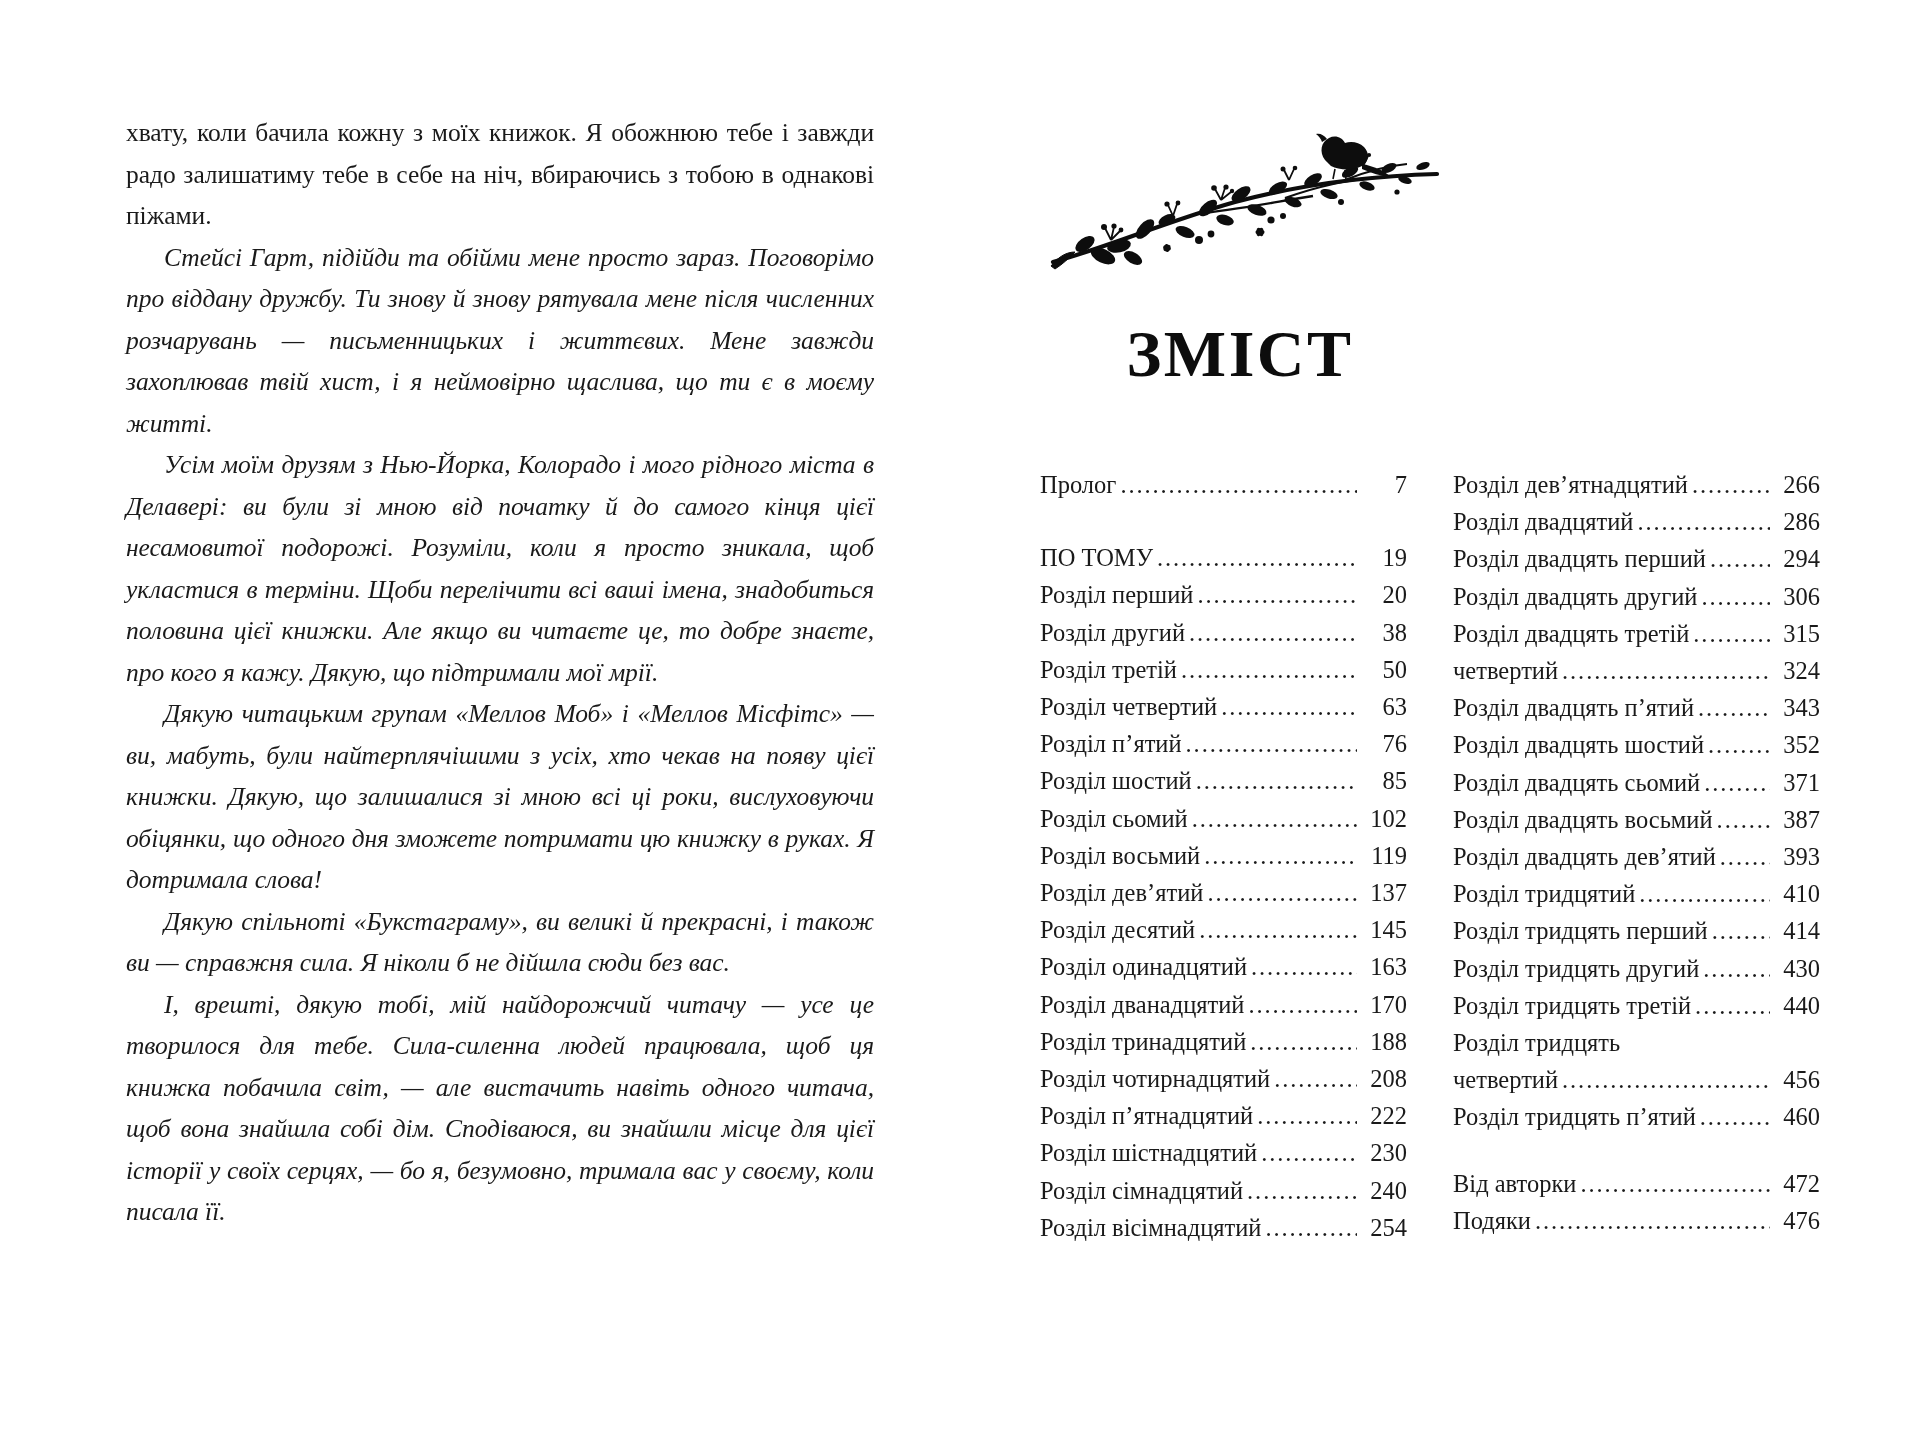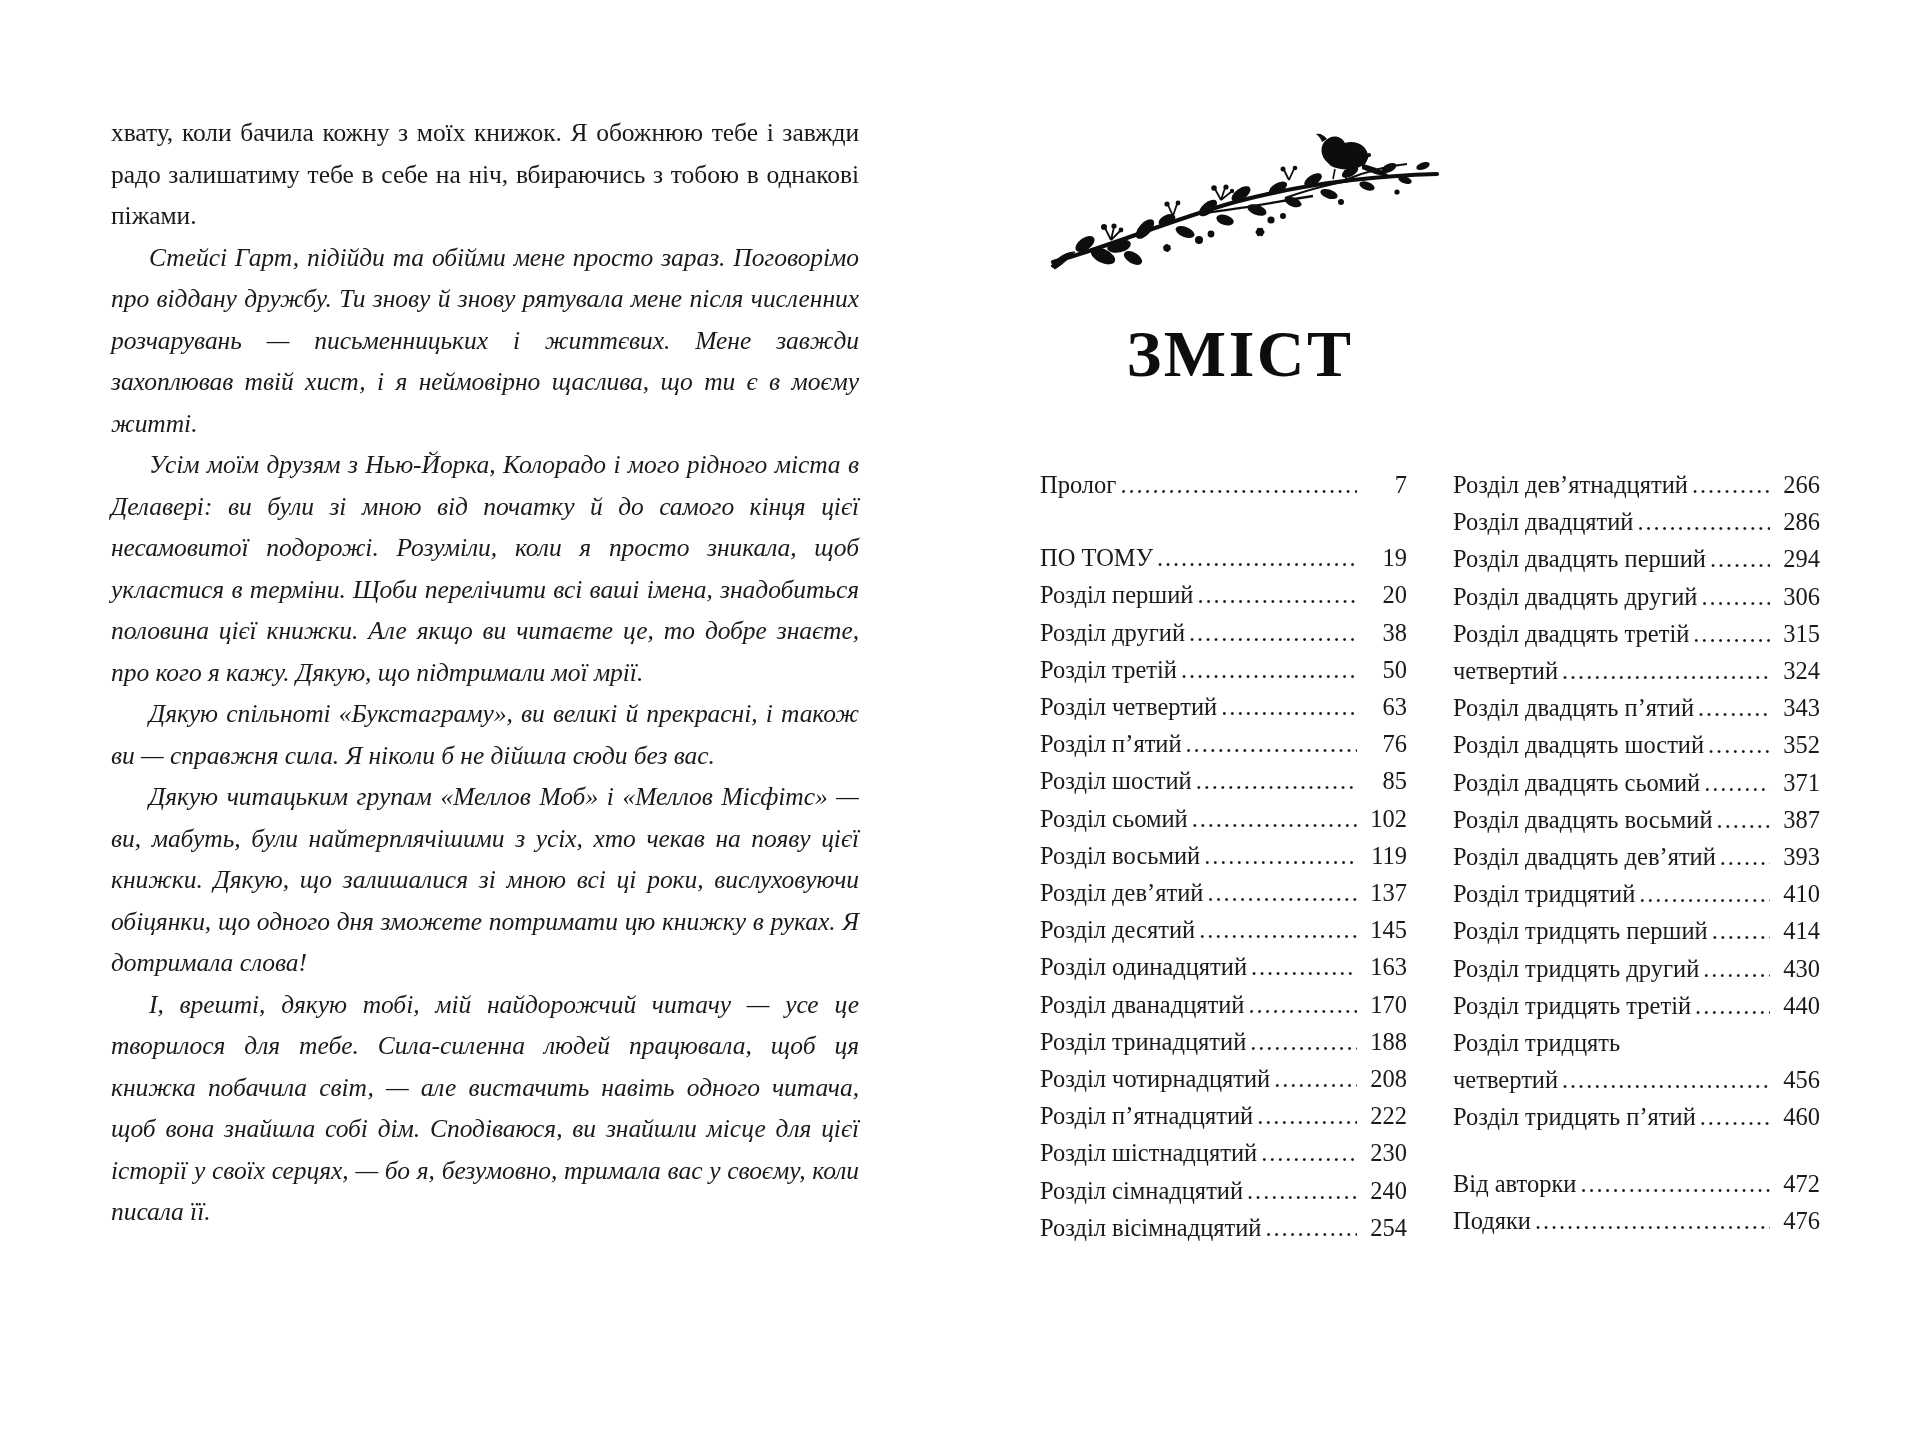--- a/index.html
+++ b/index.html
@@ -13,21 +13,21 @@
     height: 1440px;
     background: #ffffff;
     overflow: hidden;
     font-family: "Liberation Serif", "DejaVu Serif", serif;
     color: #1a1a1a;
   }
 
   
   .left-page {
     position: absolute;
-    left: 111px;
+    left: 126px;
     top: 112px;
     width: 748px;
   }
   .body-par {
     font-size: 25.5px;
     line-height: 41.5px;
     text-align: justify;
     text-justify: inter-word;
     margin: 0;
     hyphens: manual;
@@ -116,22 +116,22 @@
 </head>
 <body>
 
 <div class="page">
 
   <div class="left-page">
     <div id="left-paragraphs">
         <p class="body-par">хвату, коли бачила кожну з моїх книжок. Я обожнюю тебе і завжди радо залишатиму тебе в себе на ніч, вбираючись з тобою в однакові піжами.</p>
         <p class="body-par indent">Стейсі Гарт, підійди та обійми мене просто зараз. Поговорімо про віддану дружбу. Ти знову й знову рятувала мене після численних розчарувань — письменницьких і життєвих. Мене завжди захоплював твій хист, і я неймовірно щаслива, що ти є в моєму житті.</p>
         <p class="body-par indent">Усім моїм друзям з Нью-Йорка, Колорадо і мого рідного міста в Делавері: ви були зі мною від початку й до самого кінця цієї несамовитої подорожі. Розуміли, коли я просто зникала, щоб укластися в терміни. Щоби перелічити всі ваші імена, знадобиться половина цієї книжки. Але якщо ви читаєте це, то добре знаєте, про кого я кажу. Дякую, що підтримали мої мрії.</p>
+        <p class="body-par indent">Дякую читацьким групам «Меллов Моб» і «Меллов Місфітс» — ви, мабуть, були найтерплячішими з усіх, хто чекав на появу цієї книжки. Дякую, що залишалися зі мною всі ці роки, вислуховуючи обіцянки, що одного дня зможете потримати цю книжку в руках. Я дотримала слова!</p>
         <p class="body-par indent">Дякую спільноті «Букстаграму», ви великі й прекрасні, і також ви — справжня сила. Я ніколи б не дійшла сюди без вас.</p>
-        <p class="body-par indent">Дякую читацьким групам «Меллов Моб» і «Меллов Місфітс» — ви, мабуть, були найтерплячішими з усіх, хто чекав на появу цієї книжки. Дякую, що залишалися зі мною всі ці роки, вислуховуючи обіцянки, що одного дня зможете потримати цю книжку в руках. Я дотримала слова!</p>
         <p class="body-par indent">І, врешті, дякую тобі, мій найдорожчий читачу — усе це творилося для тебе. Сила-силенна людей працювала, щоб ця книжка побачила світ, — але вистачить навіть одного читача, щоб вона знайшла собі дім. Сподіваюся, ви знайшли місце для цієї історії у своїх серцях, — бо я, безумовно, тримала вас у своєму, коли писала її.</p>
       </div>
   </div>
 
   <div class="right-page">
 
     <div class="ornament">
       <svg viewBox="0 0 400 150" width="400" height="150" aria-hidden="true">
         <g fill="#0d0d0d" stroke="#0d0d0d">
 

